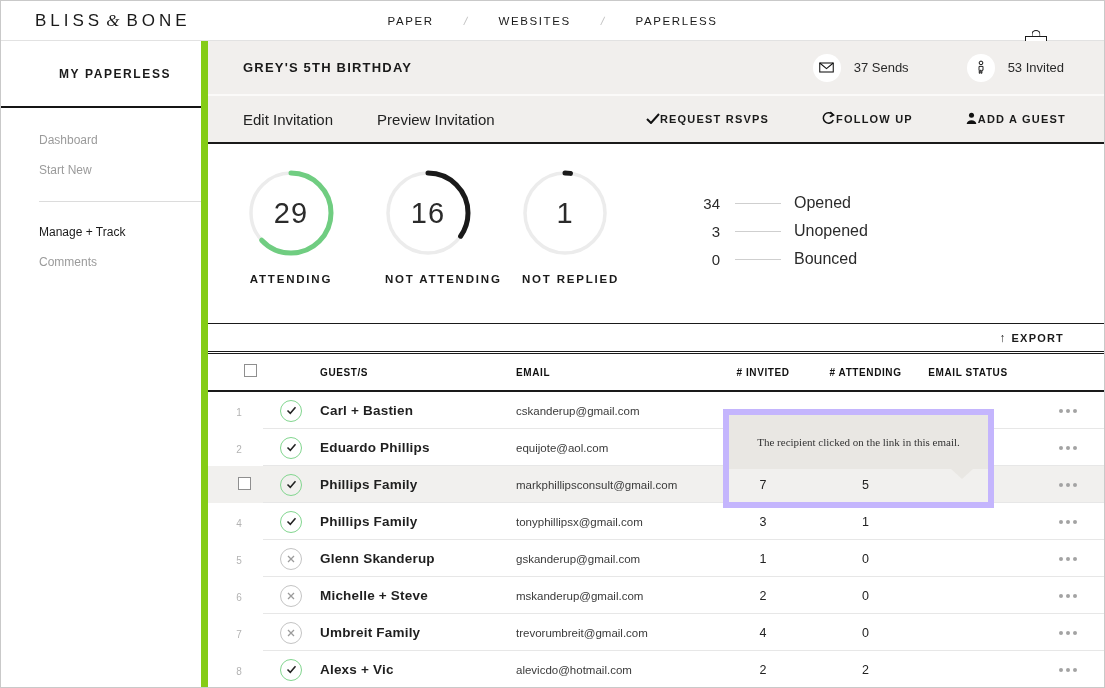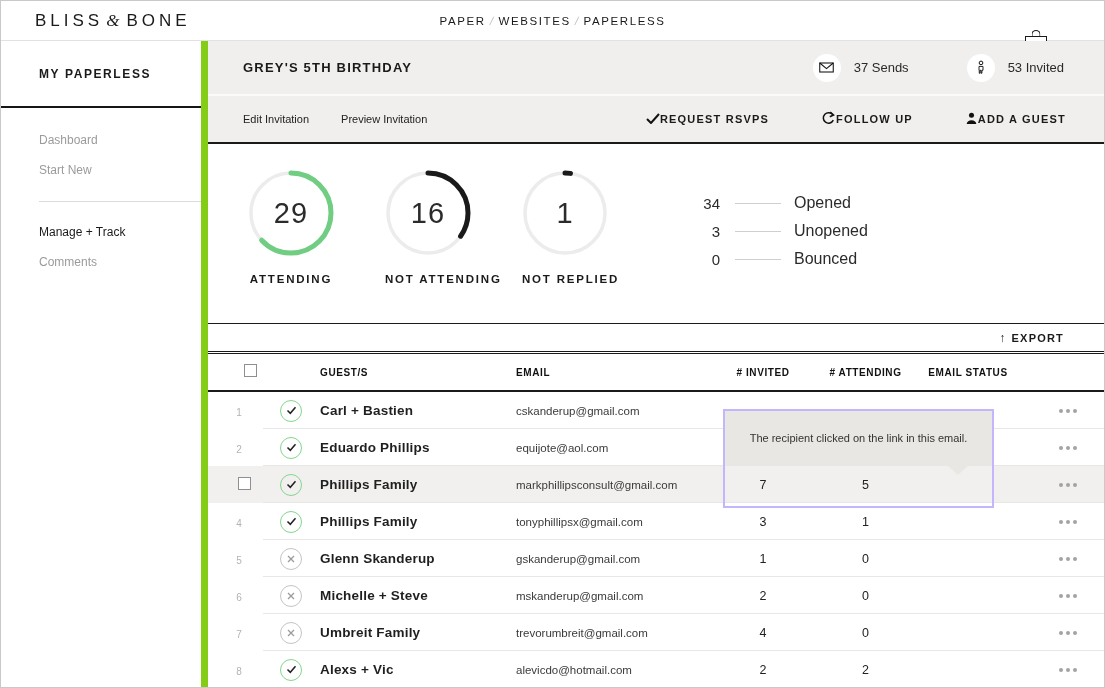--- a/index.html
+++ b/index.html
@@ -4,53 +4,53 @@
 <style>
   * { margin:0; padding:0; box-sizing:border-box; }
   body { background:#fff; font-family:"Liberation Sans", sans-serif; color:#1a1a1a; }
   .app { position:relative; width:1105px; height:688px; overflow:hidden; background:#fff; border:1px solid #c9c9c9;padding-left:39px; }
 
   
   .topbar { position:absolute; top:0; left:0; right:0; height:40px; background:#fff;
             border-bottom:1px solid #e2e2e2; display:flex; align-items:center; padding:0 22px 0 34px; }
   .logo { font-size:17px; letter-spacing:4px; font-weight:500; cursor:pointer; white-space:nowrap; }
   .logo .amp { font-family:"Liberation Serif", serif; font-style:italic; letter-spacing:normal; margin:0 7px 0 3px; }
-  .topnav { position:absolute; left:50%; transform:translateX(-50%); display:flex; align-items:center; gap:4px;
+  .topnav { position:absolute; left:50%; transform:translateX(-50%); display:flex; align-items:center; gap:30px;
             font-size:11.5px; letter-spacing:1.6px; }
   .topnav a { cursor:pointer; }
   .topnav .sep { color:#c2c2c2; font-weight:300; transform:skewX(-12deg); }
   .top-right { margin-left:auto; display:flex; align-items:center; gap:30px;flex-direction:column; }
   .account { font-size:11.5px; letter-spacing:1.6px; cursor:pointer; }
   .cart { position:relative; width:22px; height:17px; border:1.6px solid #1a1a1a; margin-top:5px;
           display:flex; align-items:center; justify-content:center; cursor:pointer; background:#fff; }
   .cart-handle { position:absolute; top:-7px; left:50%; transform:translateX(-50%); width:9px; height:7px;
                  border:1.6px solid #1a1a1a; border-bottom:none; border-radius:5px 5px 0 0; }
   .cart-count { font-size:9.5px; font-weight:700; }
 
   
   .sidebar { position:absolute; top:40px; left:0; width:200px; bottom:0; background:#fff; }
   .sb-head { padding:26px 0 25px 38px; border-bottom:2px solid #151515; }
-  .sb-title { font-size:12px; letter-spacing:1.6px; font-weight:700; }
+  .sb-title { font-size:12px; letter-spacing:1.6px; font-weight:700;margin-left:20px; }
   .sb-nav { padding:24px 0 0 38px; }
   .sb-item { display:block; margin-bottom:13px; line-height:17px; font-size:12px; color:#9b9b9b; cursor:pointer; }
   .sb-item.active { color:#1a1a1a; }
   .sb-divider { height:1px; background:#dcdcdc; margin:22px 0 22px 0; }
 
   
   .main { position:absolute; top:40px; left:200px; right:0; bottom:0; background:#fff; border-left:7px solid #84cc16; }
 
   .event-band { height:53px; background:#f1efed; display:flex; align-items:center; padding:0 40px 0 35px; }
   .event-title { font-size:13px; font-weight:700; letter-spacing:1.2px; }
   .event-stats { margin-left:auto; display:flex; align-items:center; gap:58px; }
   .ev-stat { display:flex; align-items:center; gap:13px; font-size:13px; color:#2a2a2a; }
   .icon-circle { width:28px; height:28px; border-radius:50%; background:#fff; display:flex; align-items:center; justify-content:center; }
 
   .action-band { height:50px; background:#f1efed; border-top:2px solid #fbfaf9; border-bottom:2px solid #1a1a1a;
                  display:flex; align-items:center; padding:0 38px 0 35px; }
-  .act-left { display:flex; gap:32px; font-size:11px; color:#222; }
+  .act-left { display:flex; gap:44px; font-size:15px; color:#222; }
   .act-left span { cursor:pointer; }
   .act-right { margin-left:auto; display:flex; align-items:center; gap:52px; }
   .act-btn { display:flex; align-items:center; gap:0; font-size:11px; font-weight:700; letter-spacing:1.2px; cursor:pointer; }
 
   
   .stats-section { position:relative; height:179px; background:#fff; }
   .donuts { position:absolute; left:40px; top:26px; display:flex; gap:51px; }
   .donut { width:86px; text-align:center; }
   .donut-ring { position:relative; width:86px; height:86px; }
   .donut-ring svg { display:block; }
@@ -93,21 +93,21 @@
   .c-email { font-size:11.5px; color:#3a3a3a; padding-left:4px; }
   .c-count { font-size:12.5px; color:#222; }
   .dot { width:8px; height:8px; border-radius:50%; background:#151515; margin:0 auto; }
   .trow.dot-light .dot { width:7px; height:7px; background:#cbcbcb; }
   .trow.dot-hidden .dot { visibility:hidden; }
   .row-menu { display:flex; gap:3px; justify-content:center; cursor:pointer; }
   .row-menu .d { width:4px; height:4px; border-radius:50%; background:#a3a3a3; }
 
   
   .highlight-box { position:absolute; left:722px; top:408px; width:271px; height:99px;
-                   border:2px solid #c4b5fd; z-index:5; }
+                   border:6px solid #c4b5fd; z-index:5;font-family:Liberation Serif, serif; }
   .bubble { position:absolute; left:0; top:0; right:0; height:54px; background:#e9e7e3;
             display:flex; align-items:center; justify-content:center; font-size:11px; color:#333; white-space:nowrap; }
   .pointer { position:absolute; top:54px; left:222px; width:0; height:0;
              border-left:11px solid transparent; border-right:11px solid transparent; border-top:10px solid #e9e7e3; }
 </style>
 </head>
 <body>
 
 <div class="app">
 

